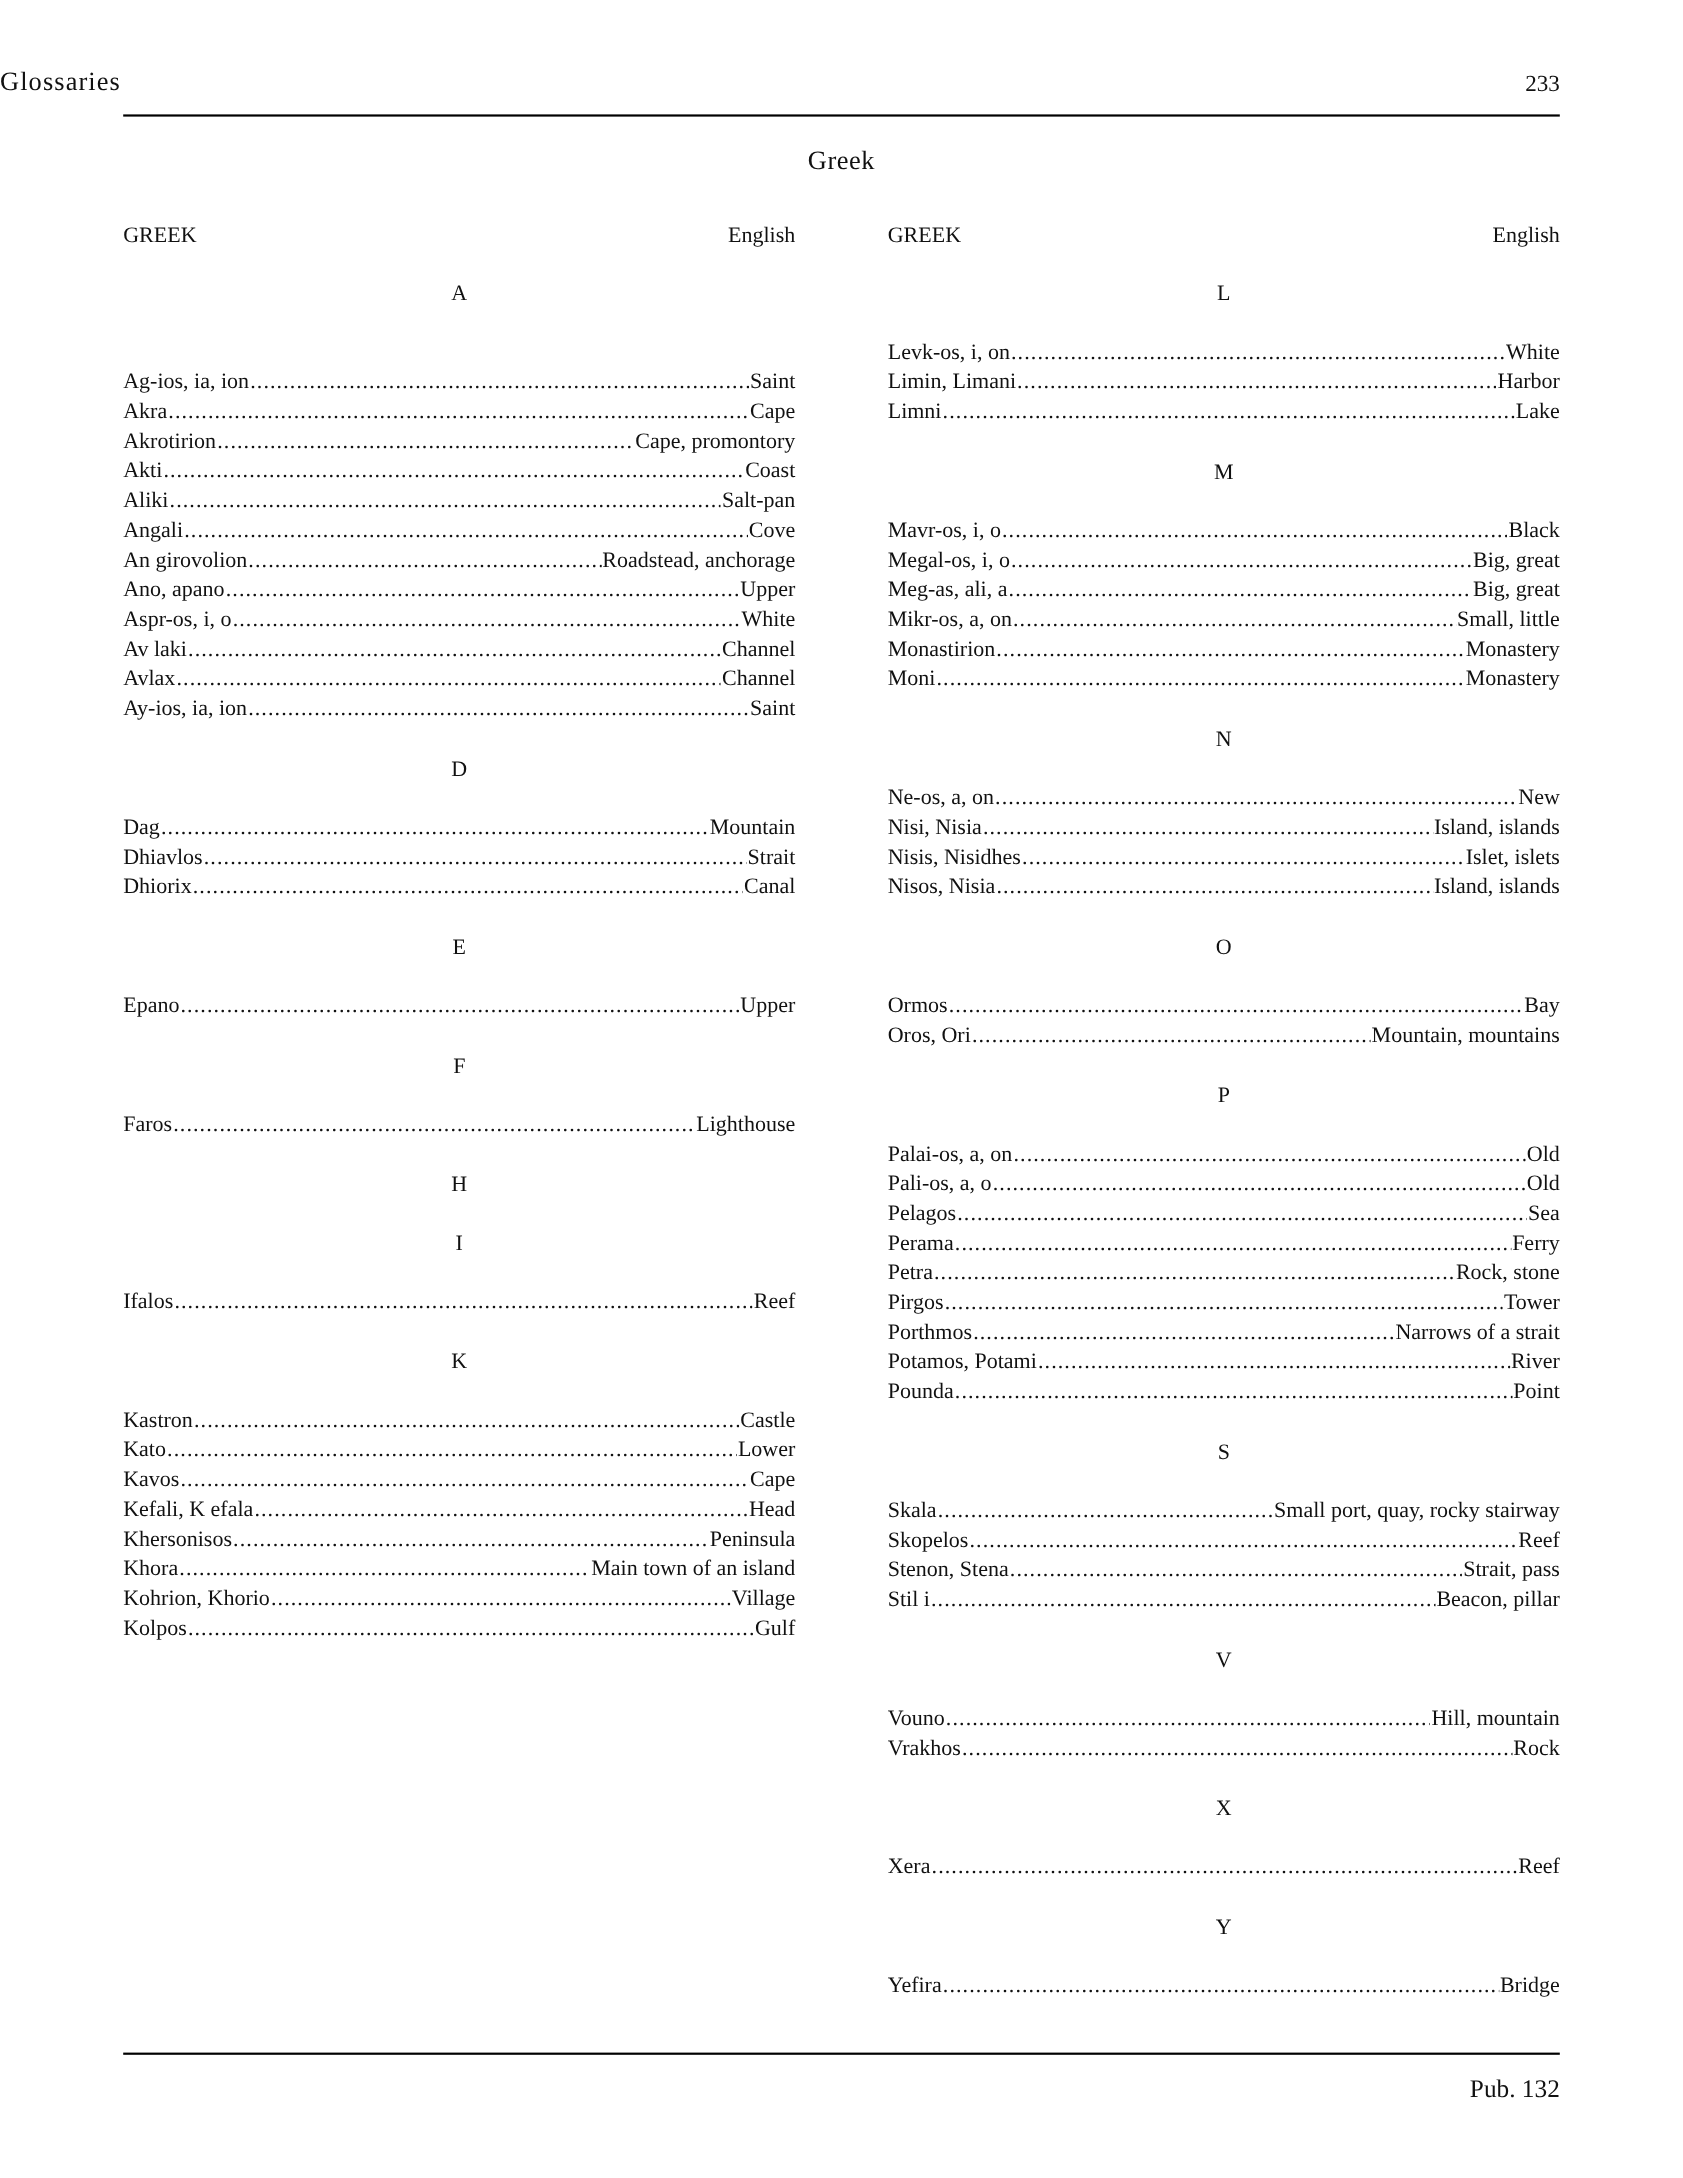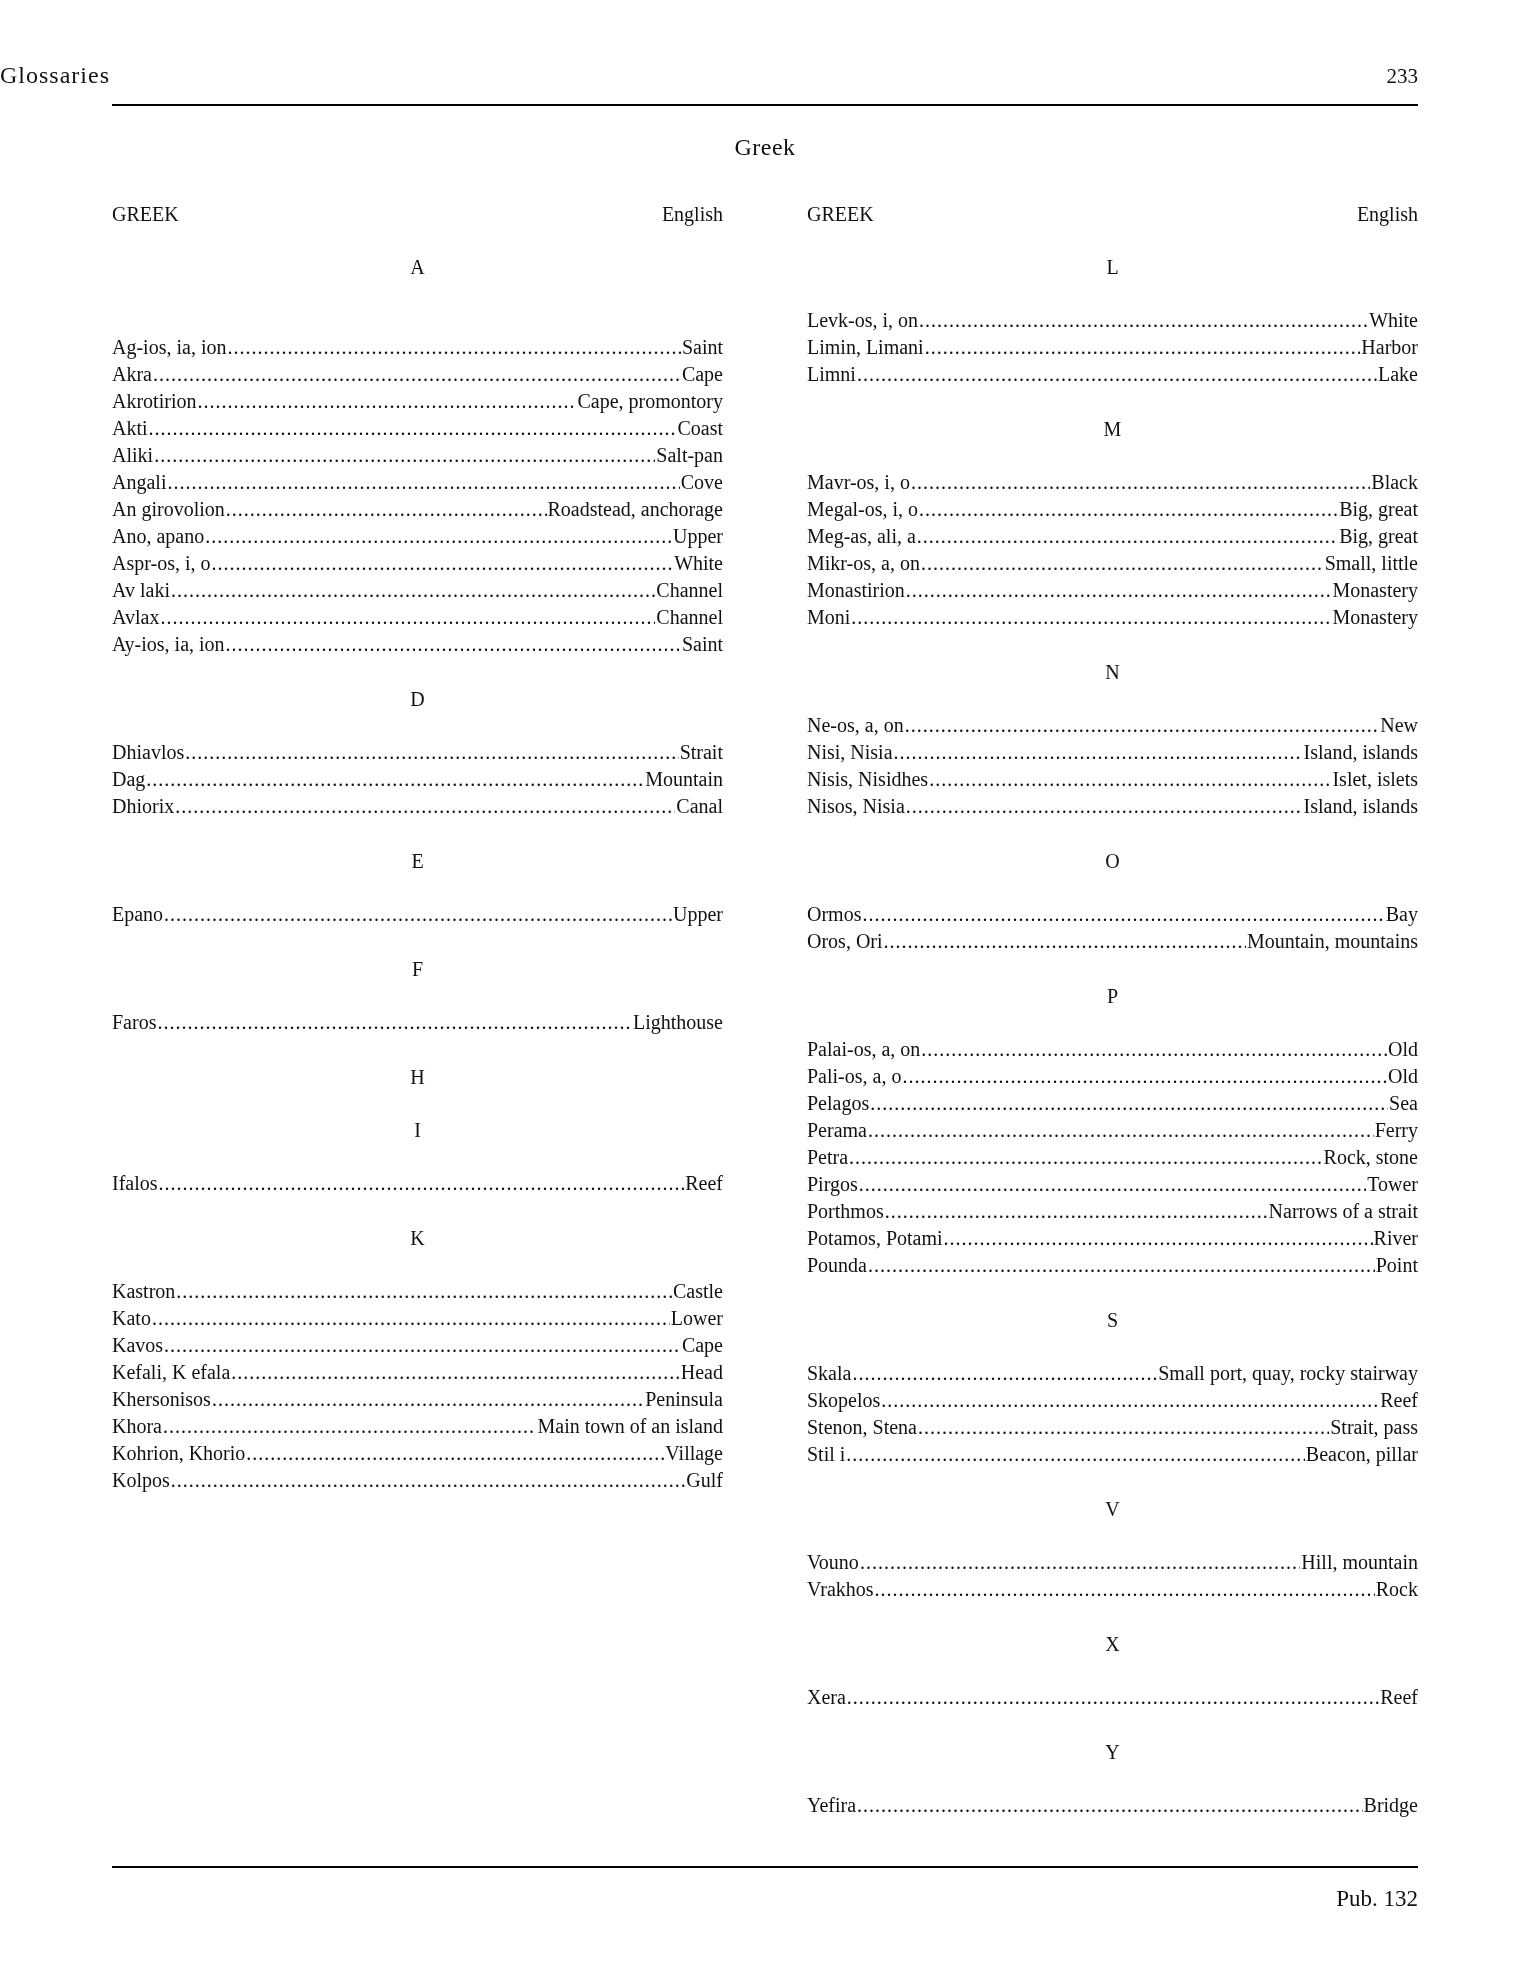--- a/index.html
+++ b/index.html
@@ -123,28 +123,28 @@
               <span class="term">Ay-ios, ia, ion</span>
               <span class="leader"></span>
               <span class="def">Saint</span>
             </div>
           </div>
         </section>
         <section class="glossary-section">
           <div class="section-letter">D</div>
           <div class="entries">
             <div class="entry">
+              <span class="term">Dag</span>
+              <span class="leader"></span>
+              <span class="def">Mountain</span>
+            </div>
+            <div class="entry">
               <span class="term">Dhiavlos</span>
               <span class="leader"></span>
               <span class="def">Strait</span>
-            </div>
-            <div class="entry">
-              <span class="term">Dag</span>
-              <span class="leader"></span>
-              <span class="def">Mountain</span>
             </div>
             <div class="entry">
               <span class="term">Dhiorix</span>
               <span class="leader"></span>
               <span class="def">Canal</span>
             </div>
           </div>
         </section>
         <section class="glossary-section">
           <div class="section-letter">E</div>

